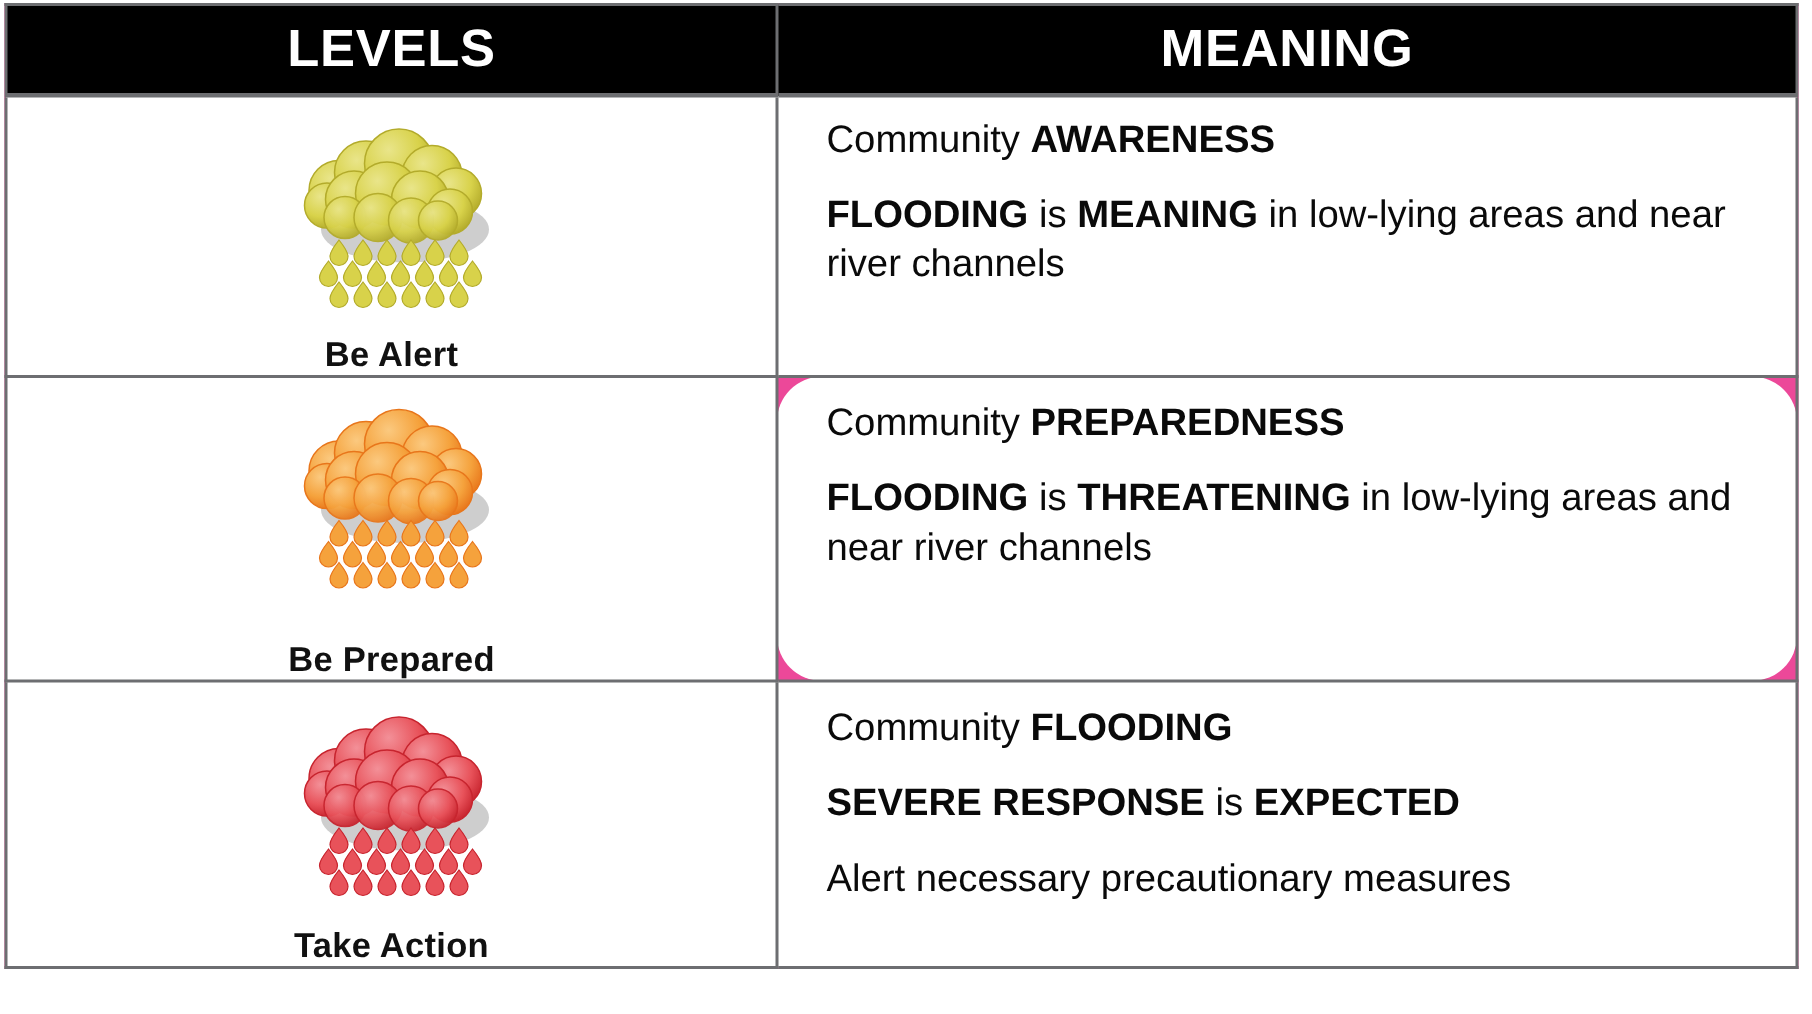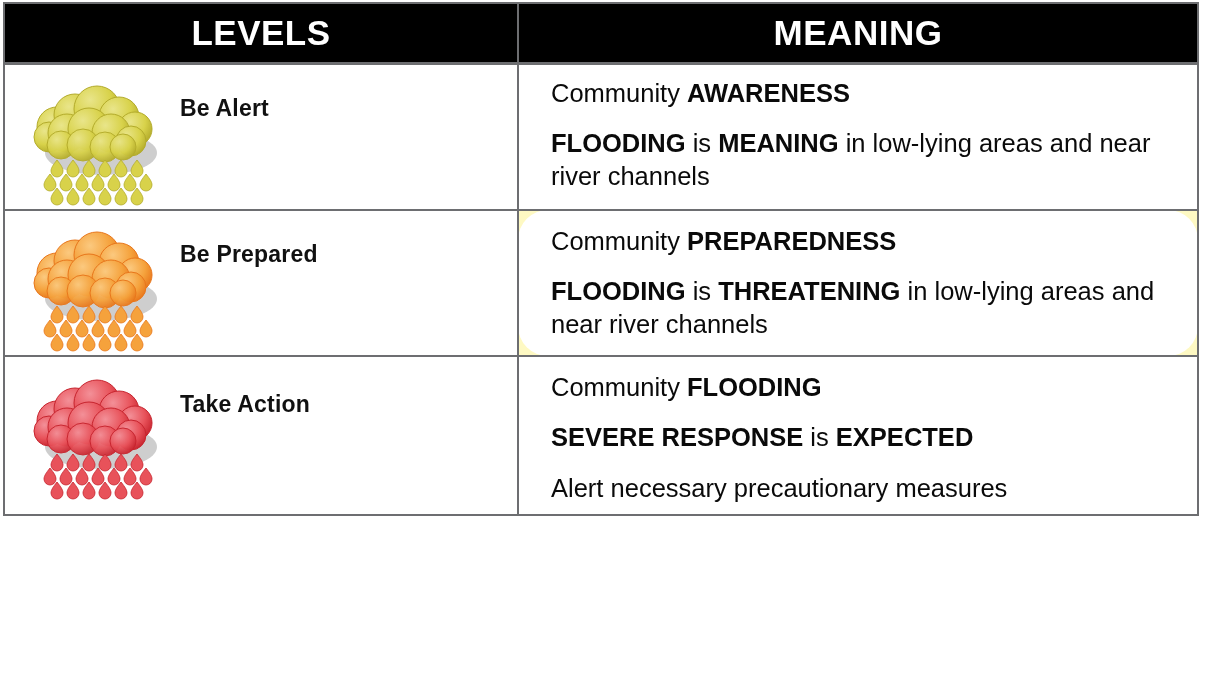--- a/index.html
+++ b/index.html
@@ -21,21 +21,21 @@
     width: 1208px;
     height: 676px;
     box-sizing: border-box;
   }
 
   table.alert-table {
     border-collapse: collapse;
     table-layout: fixed;
     width: 1194px;
     margin: 2px 0 0 3px;
-    background: #fef9c3;
+    background: #ec4899;
   }
 
   table.alert-table col.col-levels { width: 514px; }
   table.alert-table col.col-meaning { width: 680px; }
 
   thead th {
     background: #000000;
     color: #ffffff;
     font-size: 35px;
     font-weight: bold;
@@ -54,20 +54,22 @@
     background: #ffffff;
   }
 
   td.level-cell {
     text-align: center;
     vertical-align: top;
   }
 
   .level-inner {
     display: flex;
+    flex-direction: column;
+    align-items: center;
     justify-content: flex-start;
   }
 
   .icon-box {
     position: relative;
     width: 175px;
     height: 128px;
   }
 
   .icon-box svg { display: block; }
@@ -90,21 +92,21 @@
     margin: 0 0 18px 16px;
   }
   .meaning-line:last-child { margin-bottom: 0; }
   .meaning-line b { font-weight: bold; }
 
   
   .r1 .level-inner { padding-top: 16px; }
   .r1 .level-label  { margin-top: 14px; }
   .r1 td.meaning-cell { padding-top: 12px; }
 
-  .r2 .level-inner { padding-top: 16px; }
+  .r2 .level-inner { padding-top: 16px; gap: 16px; }
   .r2 .level-label  { margin-top: 14px; }
   .r2 td.meaning-cell { padding-top: 14px; border-radius: 30px; }
 
   .r3 .level-inner { padding-top: 18px; }
   .r3 .level-label  { margin-top: 16px; }
   .r3 td.meaning-cell { padding-top: 14px; }
 </style>
 </head>
 <body>
 

